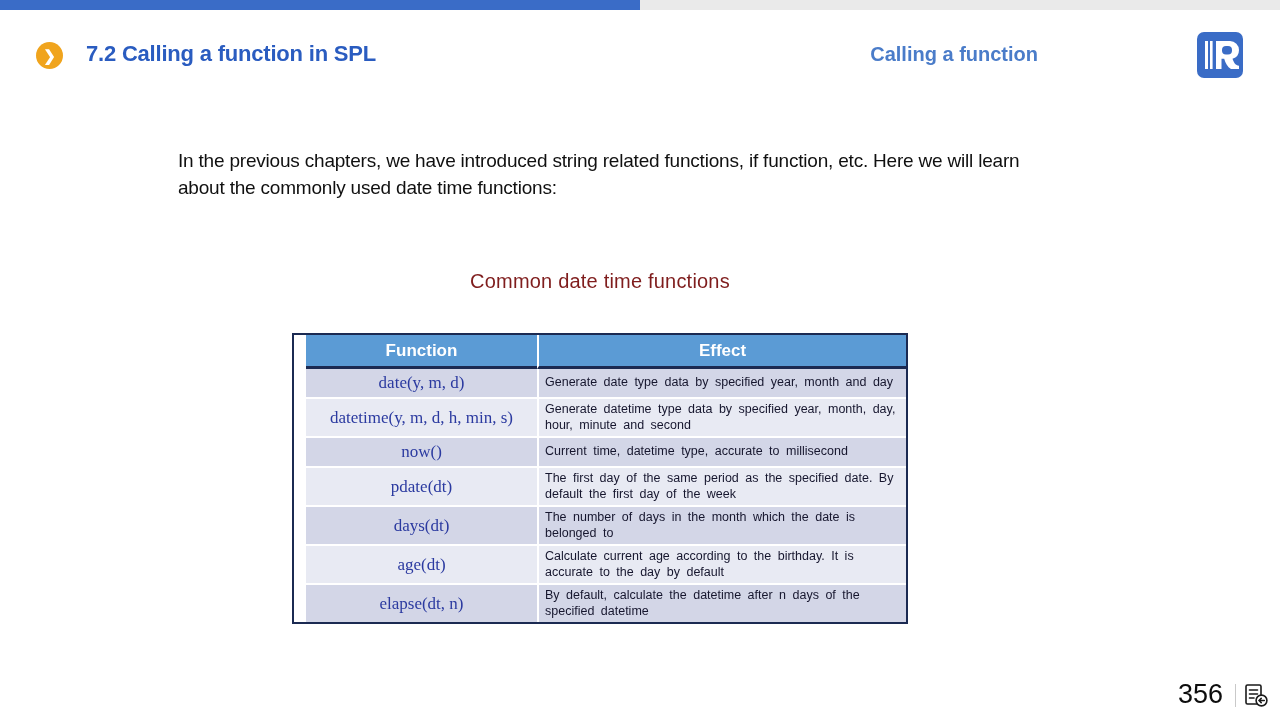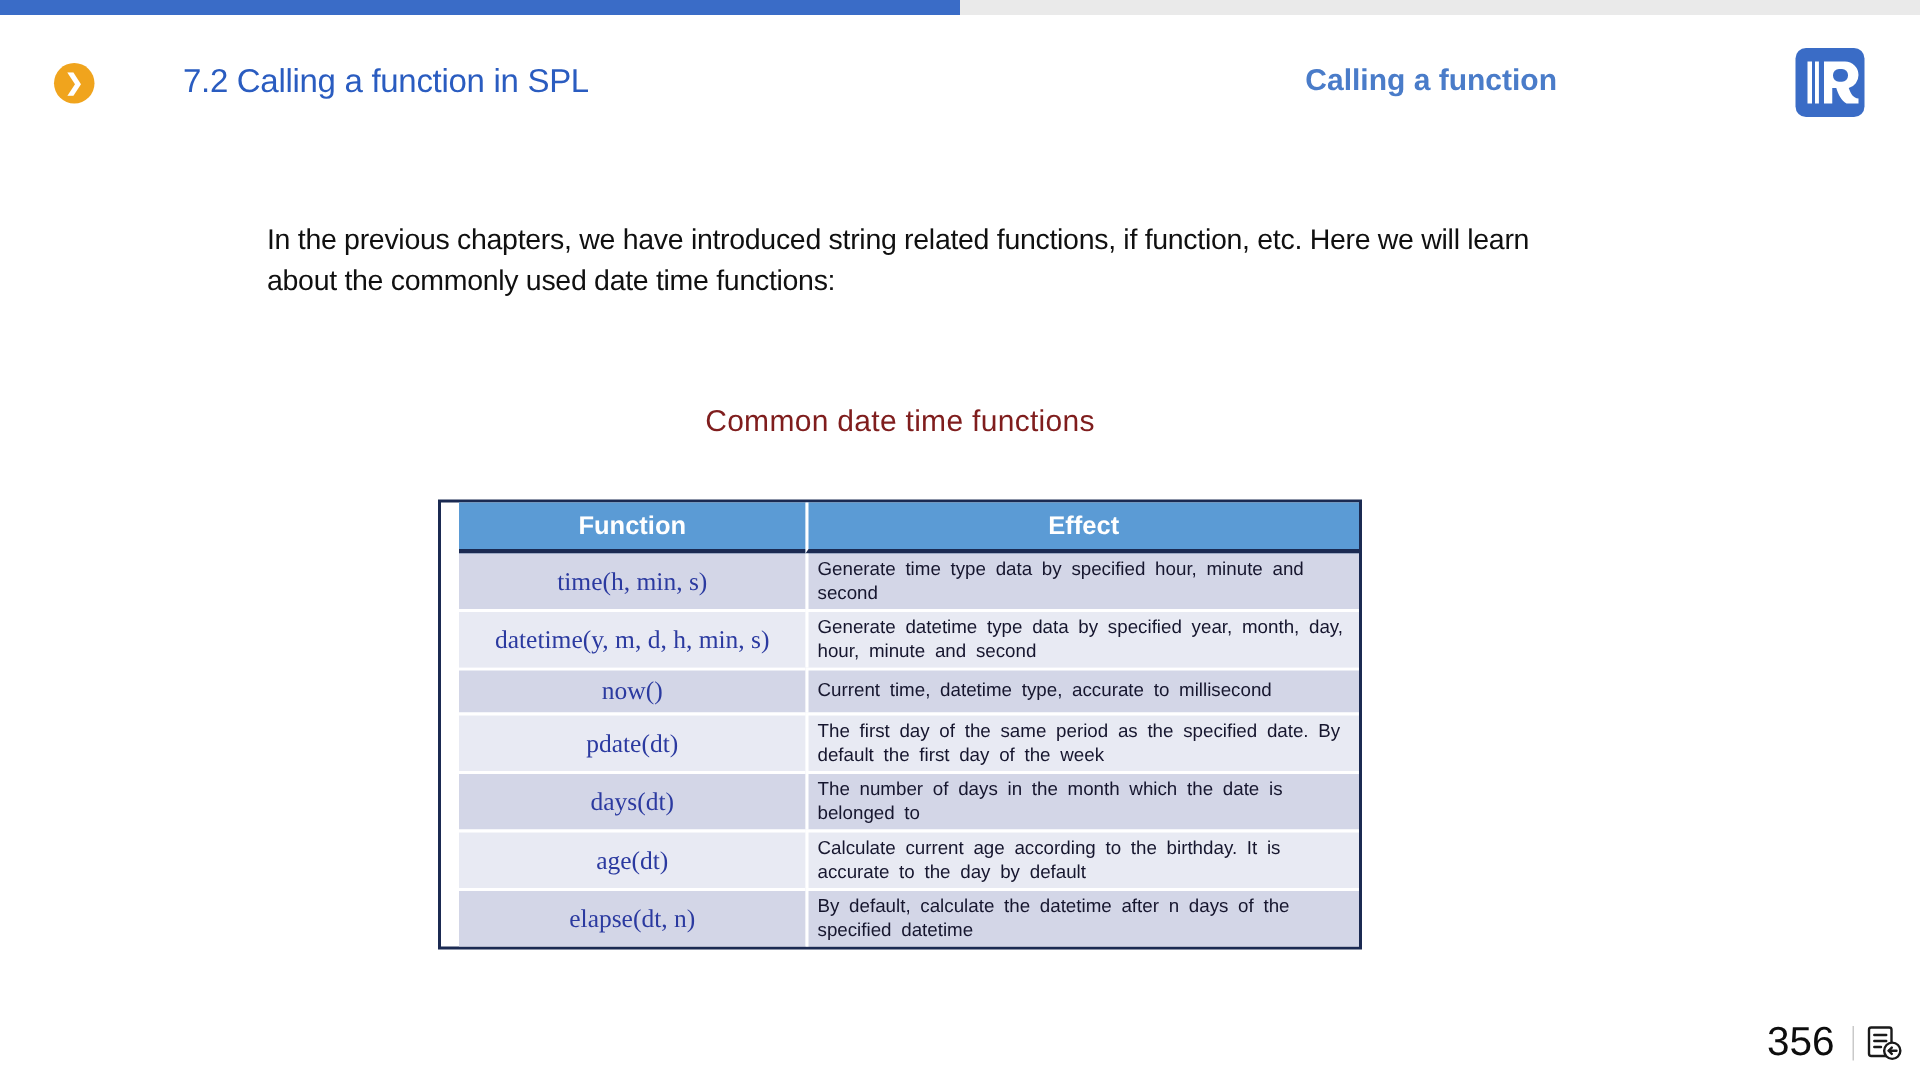--- a/index.html
+++ b/index.html
@@ -9,22 +9,22 @@
   }
   .topbar-blue{position:absolute;left:0;top:0;width:640px;height:10px;background:#3a6cc7;}
   .topbar-gray{position:absolute;left:640px;top:0;width:640px;height:10px;background:#eaeaea;}
 
   .chevron-badge{
     position:absolute;left:36px;top:42px;width:27px;height:27px;border-radius:50%;
     background:#f0a41d;color:#ffffff;display:flex;align-items:center;justify-content:center;
     font-size:15px;font-weight:bold;line-height:1;
   }
   .section-title{
-    position:absolute;left:86px;top:41px;font-size:22px;font-weight:normal;
-    color:#2a5cc0;letter-spacing:-0.2px;margin-left:36px;
+    position:absolute;left:86px;top:41px;font-size:22px;font-weight:bold;
+    color:#2a5cc0;letter-spacing:-0.2px;
   }
   .subtitle{
     position:absolute;right:242px;top:43px;font-size:20px;color:#4a7cc9;font-weight:bold;
   }
   .logo{position:absolute;left:1196px;top:31px;width:48px;height:48px;}
 
   .intro{
     position:absolute;left:178px;top:147px;width:845px;
     font-size:19px;line-height:27px;color:#101010;letter-spacing:-0.2px;
   }
@@ -95,22 +95,22 @@
         <col class="c-fx">
       </colgroup>
     <thead>
       <tr>
         <th>Function</th>
         <th>Effect</th>
       </tr>
     </thead>
     <tbody>
       <tr>
-        <td class="fn">time(h, min, s)</td>
-        <td class="fx">Generate time type data by specified hour, minute and second</td>
+        <td class="fn">date(y, m, d)</td>
+        <td class="fx">Generate date type data by specified year, month and day</td>
       </tr>
       <tr>
         <td class="fn">datetime(y, m, d, h, min, s)</td>
         <td class="fx">Generate datetime type data by specified year, month, day, hour, minute and second</td>
       </tr>
       <tr>
         <td class="fn">now()</td>
         <td class="fx">Current time, datetime type, accurate to millisecond</td>
       </tr>
       <tr>

